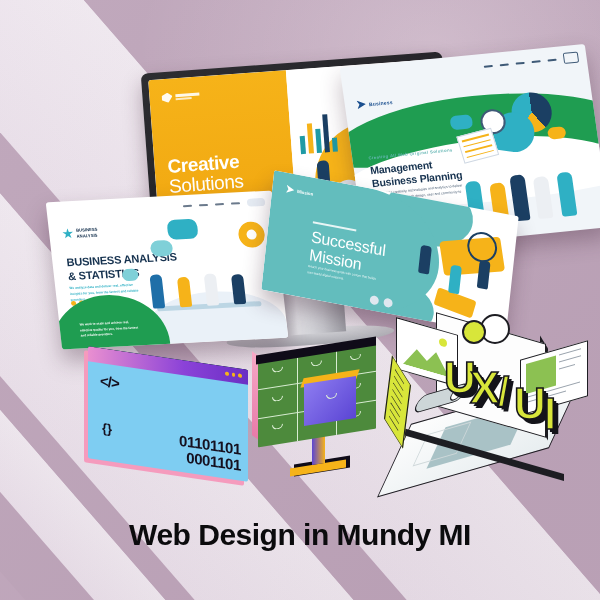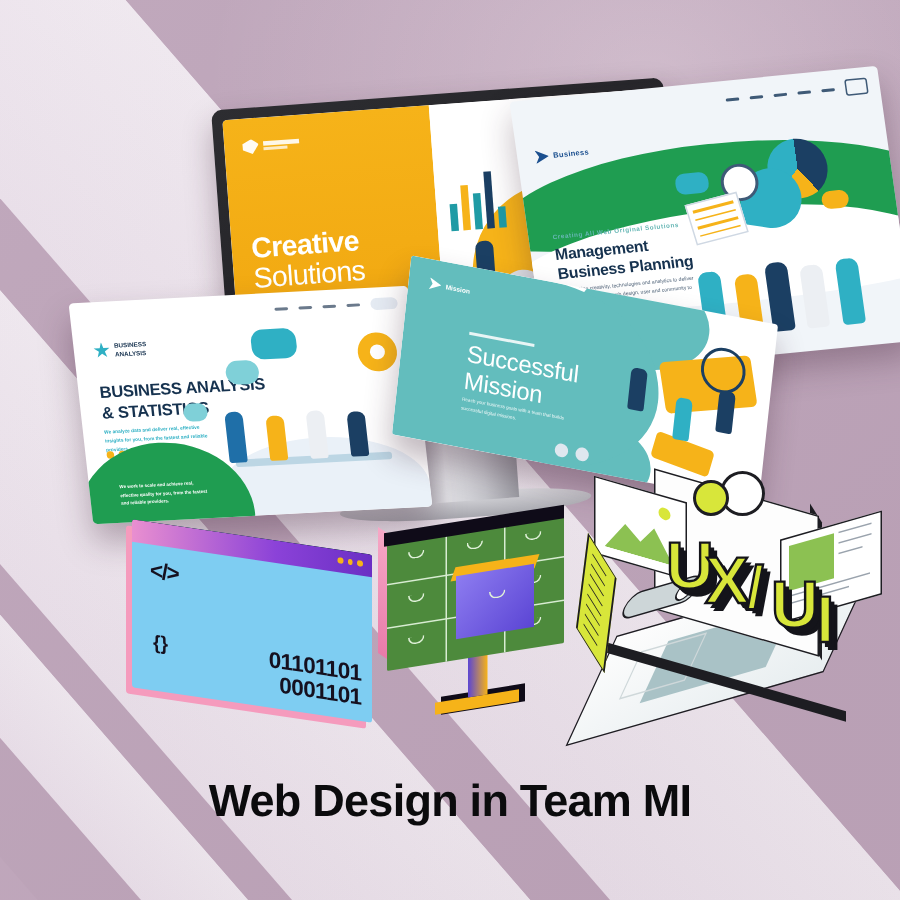--- a/index.html
+++ b/index.html
@@ -523,15 +523,15 @@
 
     <div class="ux-letters">
       <span class="ux-ch" style="left:0px;top:18px;">U</span>
       <span class="ux-ch" style="left:26px;top:28px;">X</span>
       <span class="ux-ch" style="left:54px;top:34px;font-size:40px;">/</span>
       <span class="ux-ch" style="left:70px;top:44px;">U</span>
       <span class="ux-ch" style="left:100px;top:54px;">I</span>
     </div>
   </div>
 
-  <div class="title">Web Design in Team MI</div>
+  <div class="title">Web Design in Mundy MI</div>
 
 </div>
 
 </body></html>

